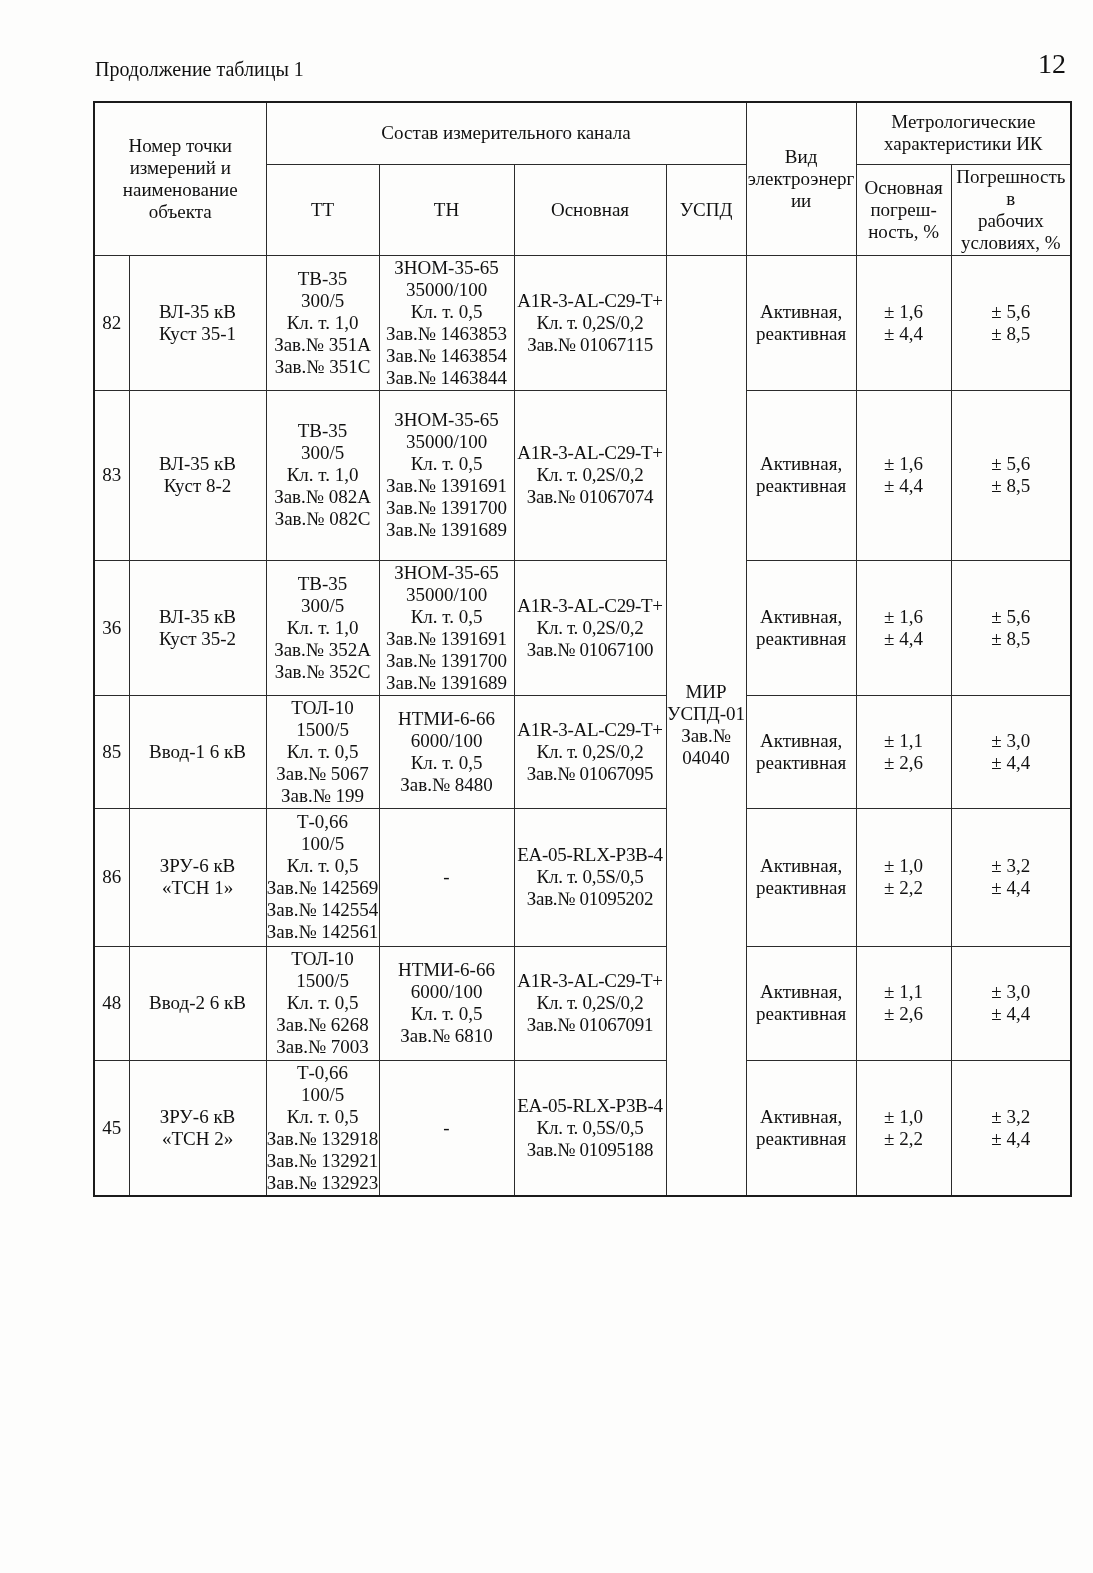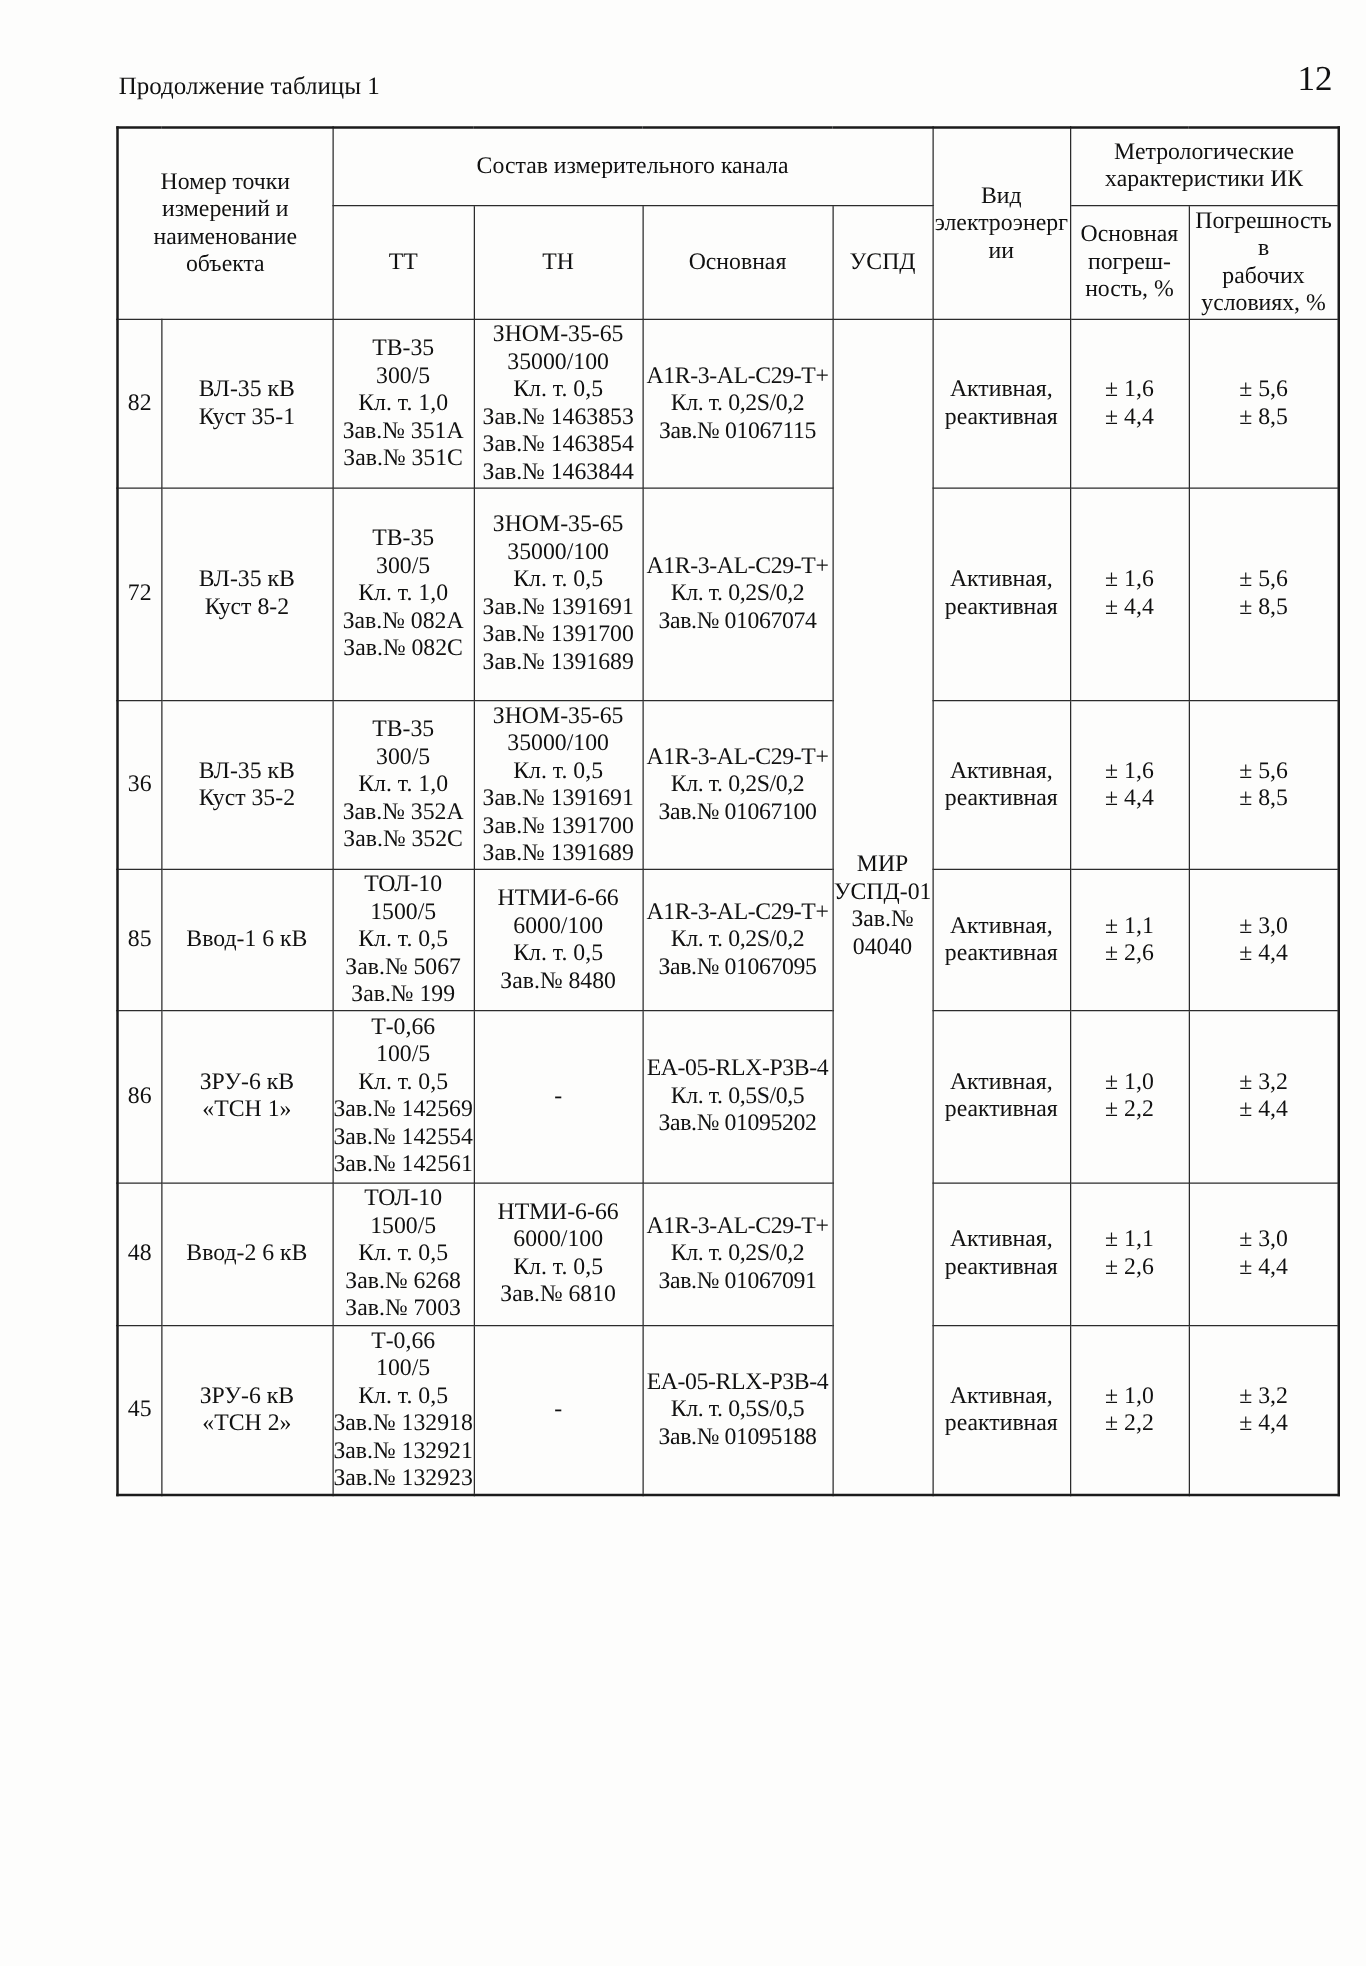--- a/index.html
+++ b/index.html
@@ -117,21 +117,21 @@
     <td rowspan="7">МИР
 УСПД-01
 Зав.№
 04040</td>
     <td class="energy"><span class="line">Активная,</span><span class="gap"></span><span class="line">реактивная</span></td>
     <td class="energy"><span class="line">± 1,6</span><span class="gap"></span><span class="line">± 4,4</span></td>
     <td class="energy"><span class="line">± 5,6</span><span class="gap"></span><span class="line">± 8,5</span></td>
   </tr>
 
   <tr class="r83">
-    <td>72</td>
+    <td>83</td>
     <td>ВЛ-35 кВ
 Куст 8-2</td>
     <td>ТВ-35
 300/5
 Кл. т. 1,0
 Зав.№ 082А
 Зав.№ 082С</td>
     <td>ЗНОМ-35-65
 35000/100
 Кл. т. 0,5

